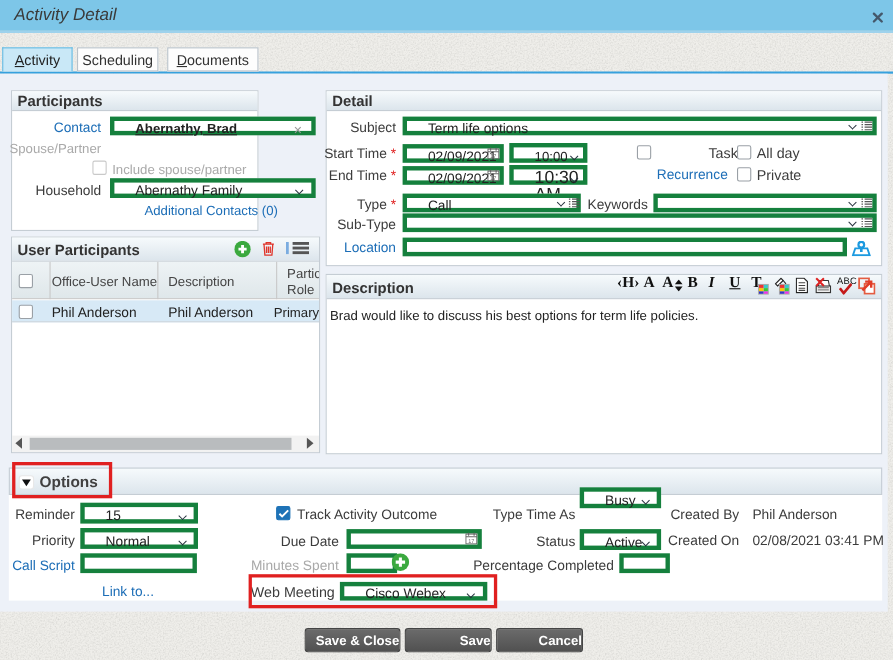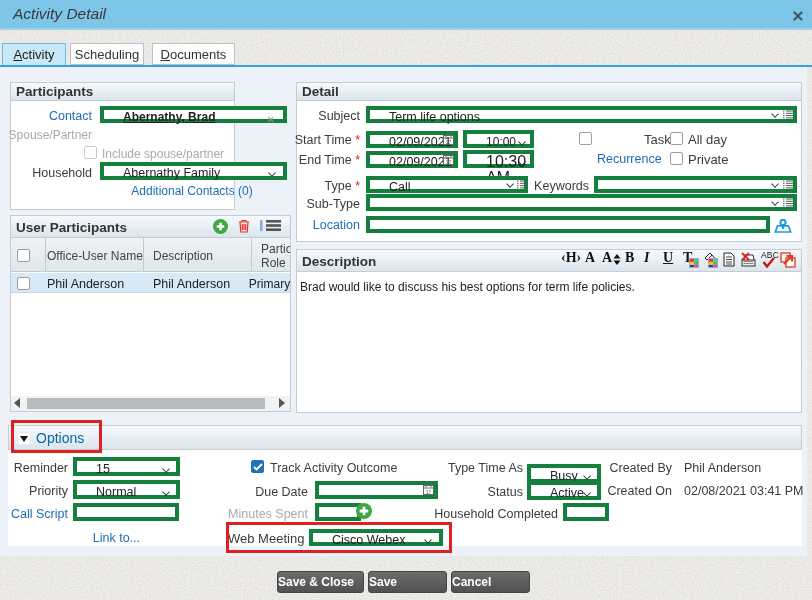--- a/index.html
+++ b/index.html
@@ -29,21 +29,21 @@
 .blue { color:#1d6eb7; }
 .gray { color:#a9a9a9; }
 .red { color:#e02020; }
 .inp { position:absolute; background:#fff; border:4px solid #15803d; font-family:"Liberation Sans",sans-serif; font-size:12.5px; color:#222; padding:0 19px; line-height:15px; }
 .cb { position:absolute; width:13px; height:13px; background:#fff; border:1px solid #9aa0a6; border-radius:2px; }
 
 
 .chev { position:absolute; width:6px; height:6px; border-right:1.6px solid #26323e; border-bottom:1.6px solid #26323e; transform:rotate(45deg) scale(0.9); }
 
 
-.btn { position:absolute; top:571px; height:22px; background:linear-gradient(#6b6b6b,#515151); border:1px solid #454545; border-radius:3px; color:#fff; font-weight:bold; font-size:12px; text-align:left; line-height:21px; }
+.btn { position:absolute; top:571px; height:22px; background:linear-gradient(#6b6b6b,#515151); border:1px solid #454545; border-radius:3px; color:#fff; font-weight:bold; font-size:12px; text-align:right; line-height:21px; }
 
 .redbox { position:absolute; border:3px solid #e02020; }
 </style>
 </head>
 <body>
 
 <svg style="position:absolute; left:0; top:0; width:812px; height:600px;" width="812" height="600">
 <filter id="noisef" x="0" y="0" width="100%" height="100%">
 <feTurbulence type="fractalNoise" baseFrequency="0.7" numOctaves="2" seed="7" stitchTiles="stitch"></feTurbulence>
 <feColorMatrix type="matrix" values="0 0 0 0 0.45 0 0 0 0 0.45 0 0 0 0 0.43 0.8 0.8 0.8 0 -1.05"></feColorMatrix>
@@ -235,21 +235,21 @@
 <svg style="position:absolute; left:224px; top:2px;" width="16" height="16" viewBox="0 0 16 16">
       <rect x="1" y="1" width="9" height="9" fill="none" stroke="#e45c41" stroke-width="1.6"></rect>
       <rect x="6" y="6" width="9" height="9" fill="#fff" stroke="#e45c41" stroke-width="1.6"></rect>
       <path d="M4 12 L12 4 M6.5 4 H12 V9.5" stroke="#e03c28" stroke-width="2.2" fill="none"></path>
     </svg>
 </div>
 
 <div class="abs" style="left:8px; top:425px; width:794px; height:25px; background:linear-gradient(#f6fafc,#dce5ec); border:1px solid #c5cdd4;"></div>
 <div class="abs" style="left:17px; top:432px; width:14px; height:13px; background:#fff; border-radius:3px; border:1px solid #e8e8e8;"></div>
 <div class="abs" style="left:20px; top:436px; width:0; height:0; border-left:4.5px solid transparent; border-right:4.5px solid transparent; border-top:6px solid #111;"></div>
-<div class="abs" style="left:36px; top:430px; font-weight:normal; font-size:14px; color:#0369a1;">Options</div>
+<div class="abs" style="left:36px; top:430px; font-weight:bold; font-size:14px; color:#404040;">Options</div>
 <div class="abs" style="left:8px; top:450px; width:794px; height:96px; background:#fff;"></div>
 
 <div class="lbl" style="left:0px; top:461px; width:68px;">Reminder</div>
 <div class="inp" style="left:73px; top:457px; width:107px; height:19px; line-height:17px;">15 Minutes<span class="chev" style="right:7px; top:5px;"></span></div>
 <div class="lbl" style="left:0px; top:484px; width:68px;">Priority</div>
 <div class="inp" style="left:73px; top:480px; width:107px; height:19px; line-height:17px;">Normal<span class="chev" style="right:7px; top:5px;"></span></div>
 <div class="lbl blue" style="left:0px; top:507px; width:68px;">Call Script</div>
 <div class="inp" style="left:73px; top:503px; width:106px; height:18px;"></div>
 <div class="lbl blue" style="left:0px; top:531px; width:140px; text-align:right;">Link to...</div>
 
@@ -268,24 +268,24 @@
 <div class="lbl gray" style="left:168px; top:507px; width:140px;">Minutes Spent</div>
 <div class="inp" style="left:315px; top:503px; width:36px; height:18px;"></div>
 <svg class="abs" style="left:356px; top:503px;" width="16" height="16" viewBox="0 0 15 15">
     <circle cx="7.5" cy="7.5" r="7.5" fill="#3ba93f"></circle>
     <path d="M7.5 3.5 V11.5 M3.5 7.5 H11.5" stroke="#fff" stroke-width="2.6"></path>
   </svg>
 <div class="lbl" style="left:228px; top:531px; width:75px; white-space:nowrap; font-size:13px;">Web Meeting</div>
 <div class="inp" style="left:309px; top:529px; width:134px; height:17px; line-height:15px;">Cisco Webex<span class="chev" style="right:8px; top:4px;"></span></div>
 
 <div class="lbl" style="left:403px; top:461px; width:120px;">Type Time As</div>
-<div class="inp" style="left:527px; top:464px; width:74px; height:19px; line-height:17px;">Busy<span class="chev" style="right:7px; top:5px;"></span></div>
+<div class="inp" style="left:527px; top:443px; width:74px; height:19px; line-height:17px;">Busy<span class="chev" style="right:7px; top:5px;"></span></div>
 <div class="lbl" style="left:403px; top:485px; width:120px;">Status</div>
 <div class="inp" style="left:527px; top:481px; width:74px; height:19px; line-height:17px;">Active<span class="chev" style="right:7px; top:5px;"></span></div>
-<div class="lbl" style="left:418px; top:507px; width:140px;">Household Completed</div>
+<div class="lbl" style="left:418px; top:507px; width:140px;">Percentage Completed</div>
 <div class="inp" style="left:563px; top:503px; width:25px; height:18px;"></div>
 
 <div class="lbl" style="left:592px; top:461px; width:80px;">Created By</div>
 <div class="lbl" style="left:684px; top:461px; width:120px; text-align:left;">Phil Anderson</div>
 <div class="lbl" style="left:592px; top:484px; width:80px;">Created On</div>
 <div class="lbl" style="left:684px; top:484px; width:125px; text-align:left;">02/08/2021 03:41 PM</div>
 
 <div class="redbox" style="left:11px; top:420px; width:91px; height:33px;"></div>
 <div class="redbox" style="left:226px; top:522px; width:226px; height:31px;"></div>
 

